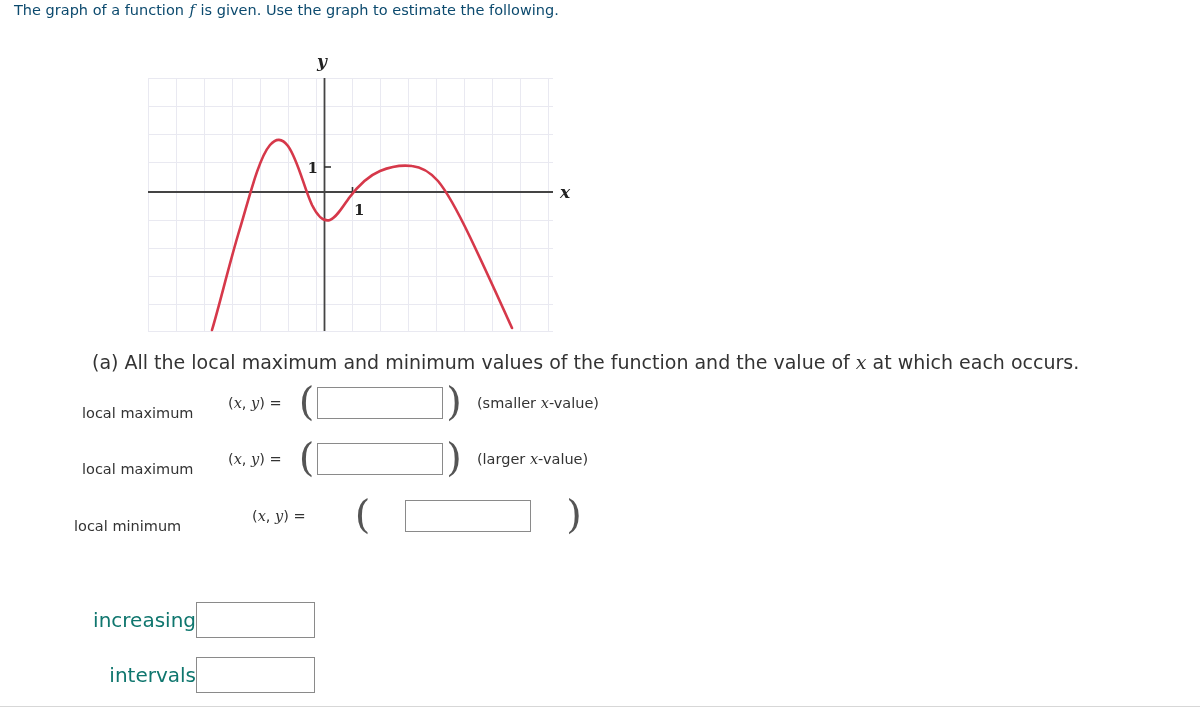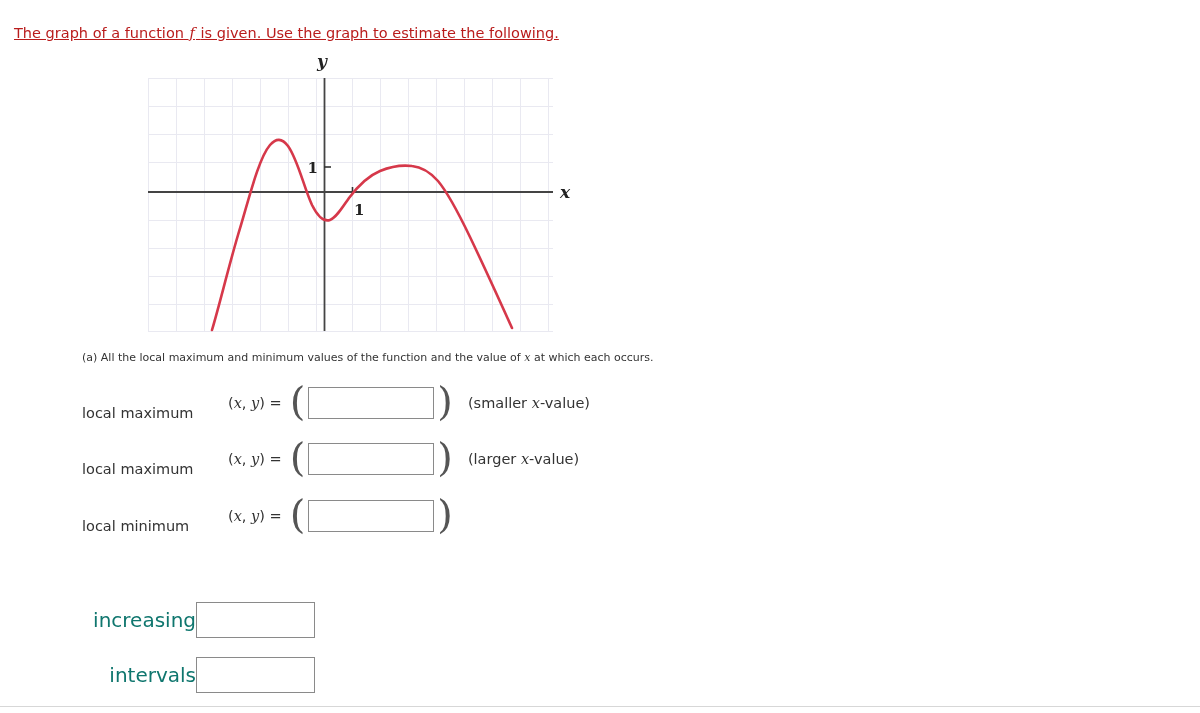--- a/index.html
+++ b/index.html
@@ -18,25 +18,24 @@
     overflow: hidden;
   }
   .page {
     position: relative;
     width: 1200px;
     height: 713px;
   }
   .prompt {
     position: absolute;
     left: 14px;
-    top: 25px;
-    font-size: 14.5px;
-    color: #b91c1c;
-    white-space: nowrap;
-    text-decoration: underline;
+    top: 2px;
+    font-size: 14.5px;
+    color: #0c4a6e;
+    white-space: nowrap;
   }
   .prompt .fvar {
     font-style: italic;
     font-family: "DejaVu Serif", "Liberation Serif", serif;
     padding: 0 1px;
   }
 
   
   .graph-wrap {
     position: absolute;
@@ -45,52 +44,52 @@
     width: 460px;
     height: 300px;
   }
   .graph-svg {
     display: block;
   }
 
   
   .part-a-text {
     position: absolute;
-    left: 82px;
+    left: 92px;
     top: 351px;
-    font-size: 11px;
+    font-size: 19px;
     color: #333333;
     white-space: nowrap;
     text-align: center;
   }
   .ital {
     font-style: italic;
     font-family: "DejaVu Serif", "Liberation Serif", serif;
   }
 
   .answer-row {
     position: absolute;
     display: flex;
     align-items: center;
     white-space: nowrap;
   }
   .row-1 { left: 82px; top: 383px; }
   .row-2 { left: 82px; top: 439px; }
-  .row-3 { left: 82px; top: 496px; }
+  .row-3 { left: 74px; top: 496px; gap: 32px; }
 
   .row-label {
     width: 146px;
     font-size: 14.5px;
     color: #333333;
     margin-top: 20px;
   }
   .xy-eq {
     font-size: 14.5px;
     color: #333333;
-    margin-right: 5px;
+    margin-right: 14px;
   }
   .xy-eq .v { font-style: italic; font-family: "DejaVu Serif","Liberation Serif",serif; }
 
   .paren {
     font-size: 40px;
     line-height: 1;
     font-weight: 300;
     color: #555555;
     font-family: "DejaVu Serif", "Liberation Serif", serif;
     padding: 0 3px;

